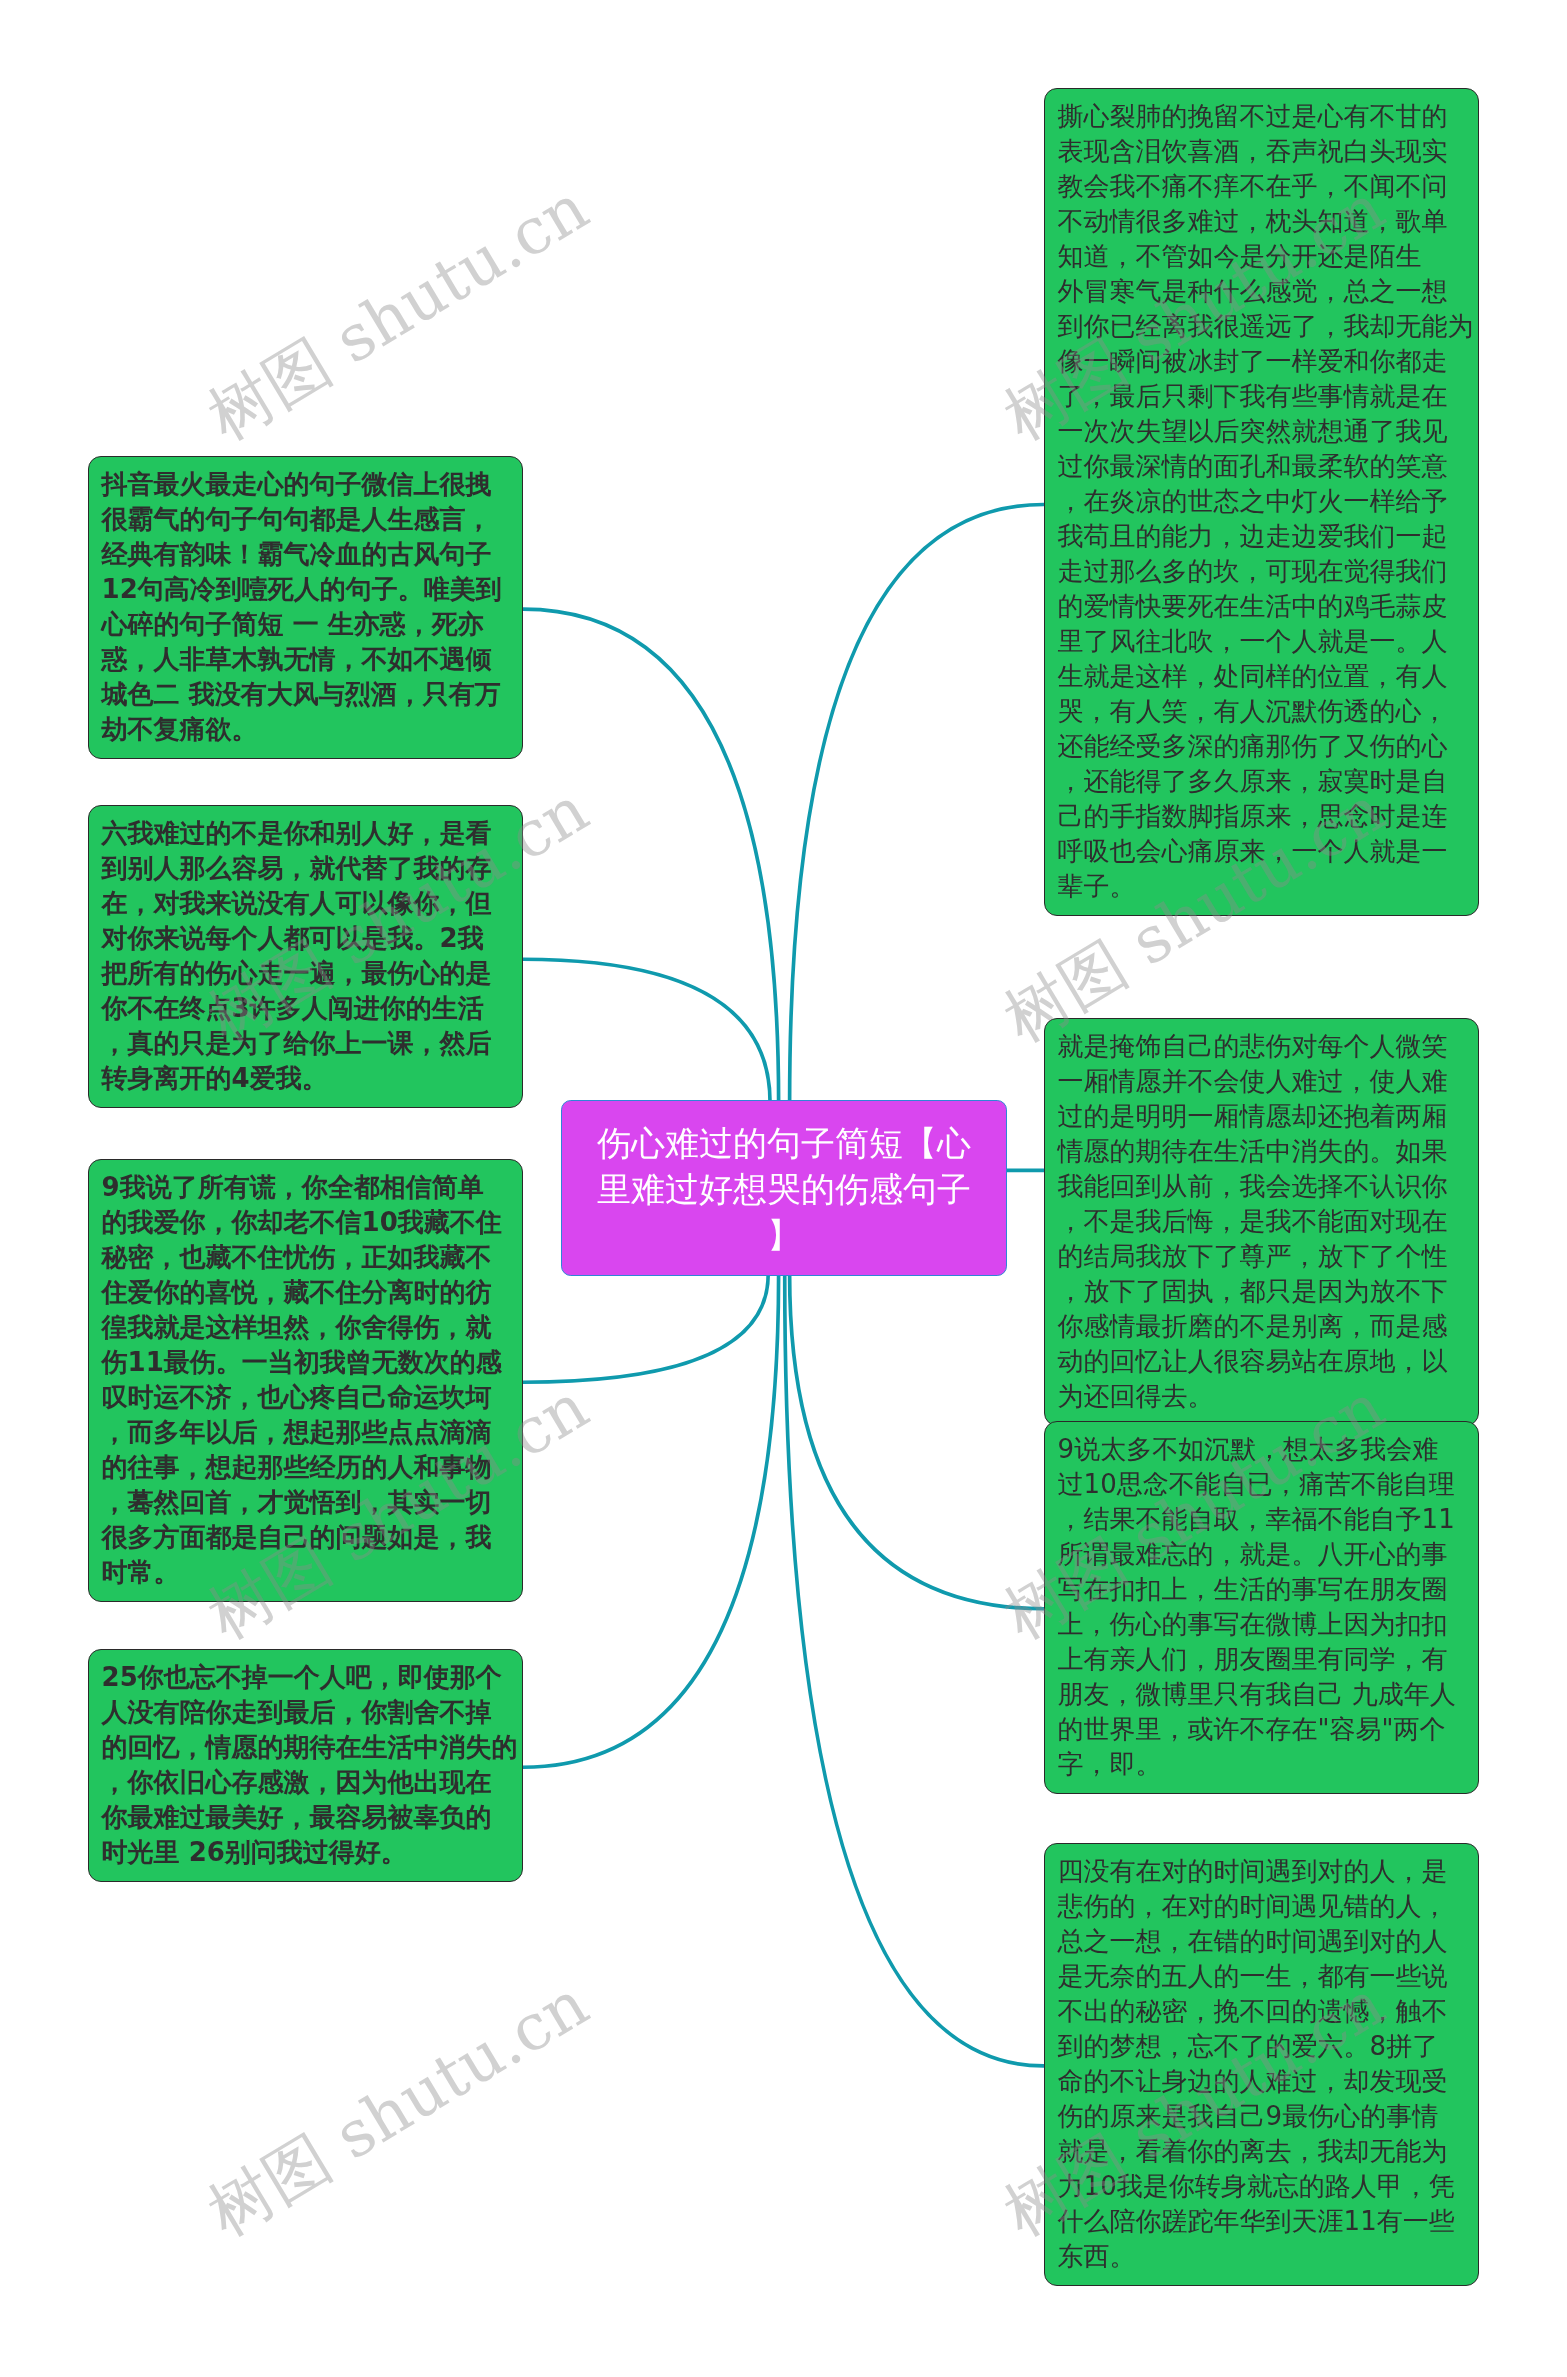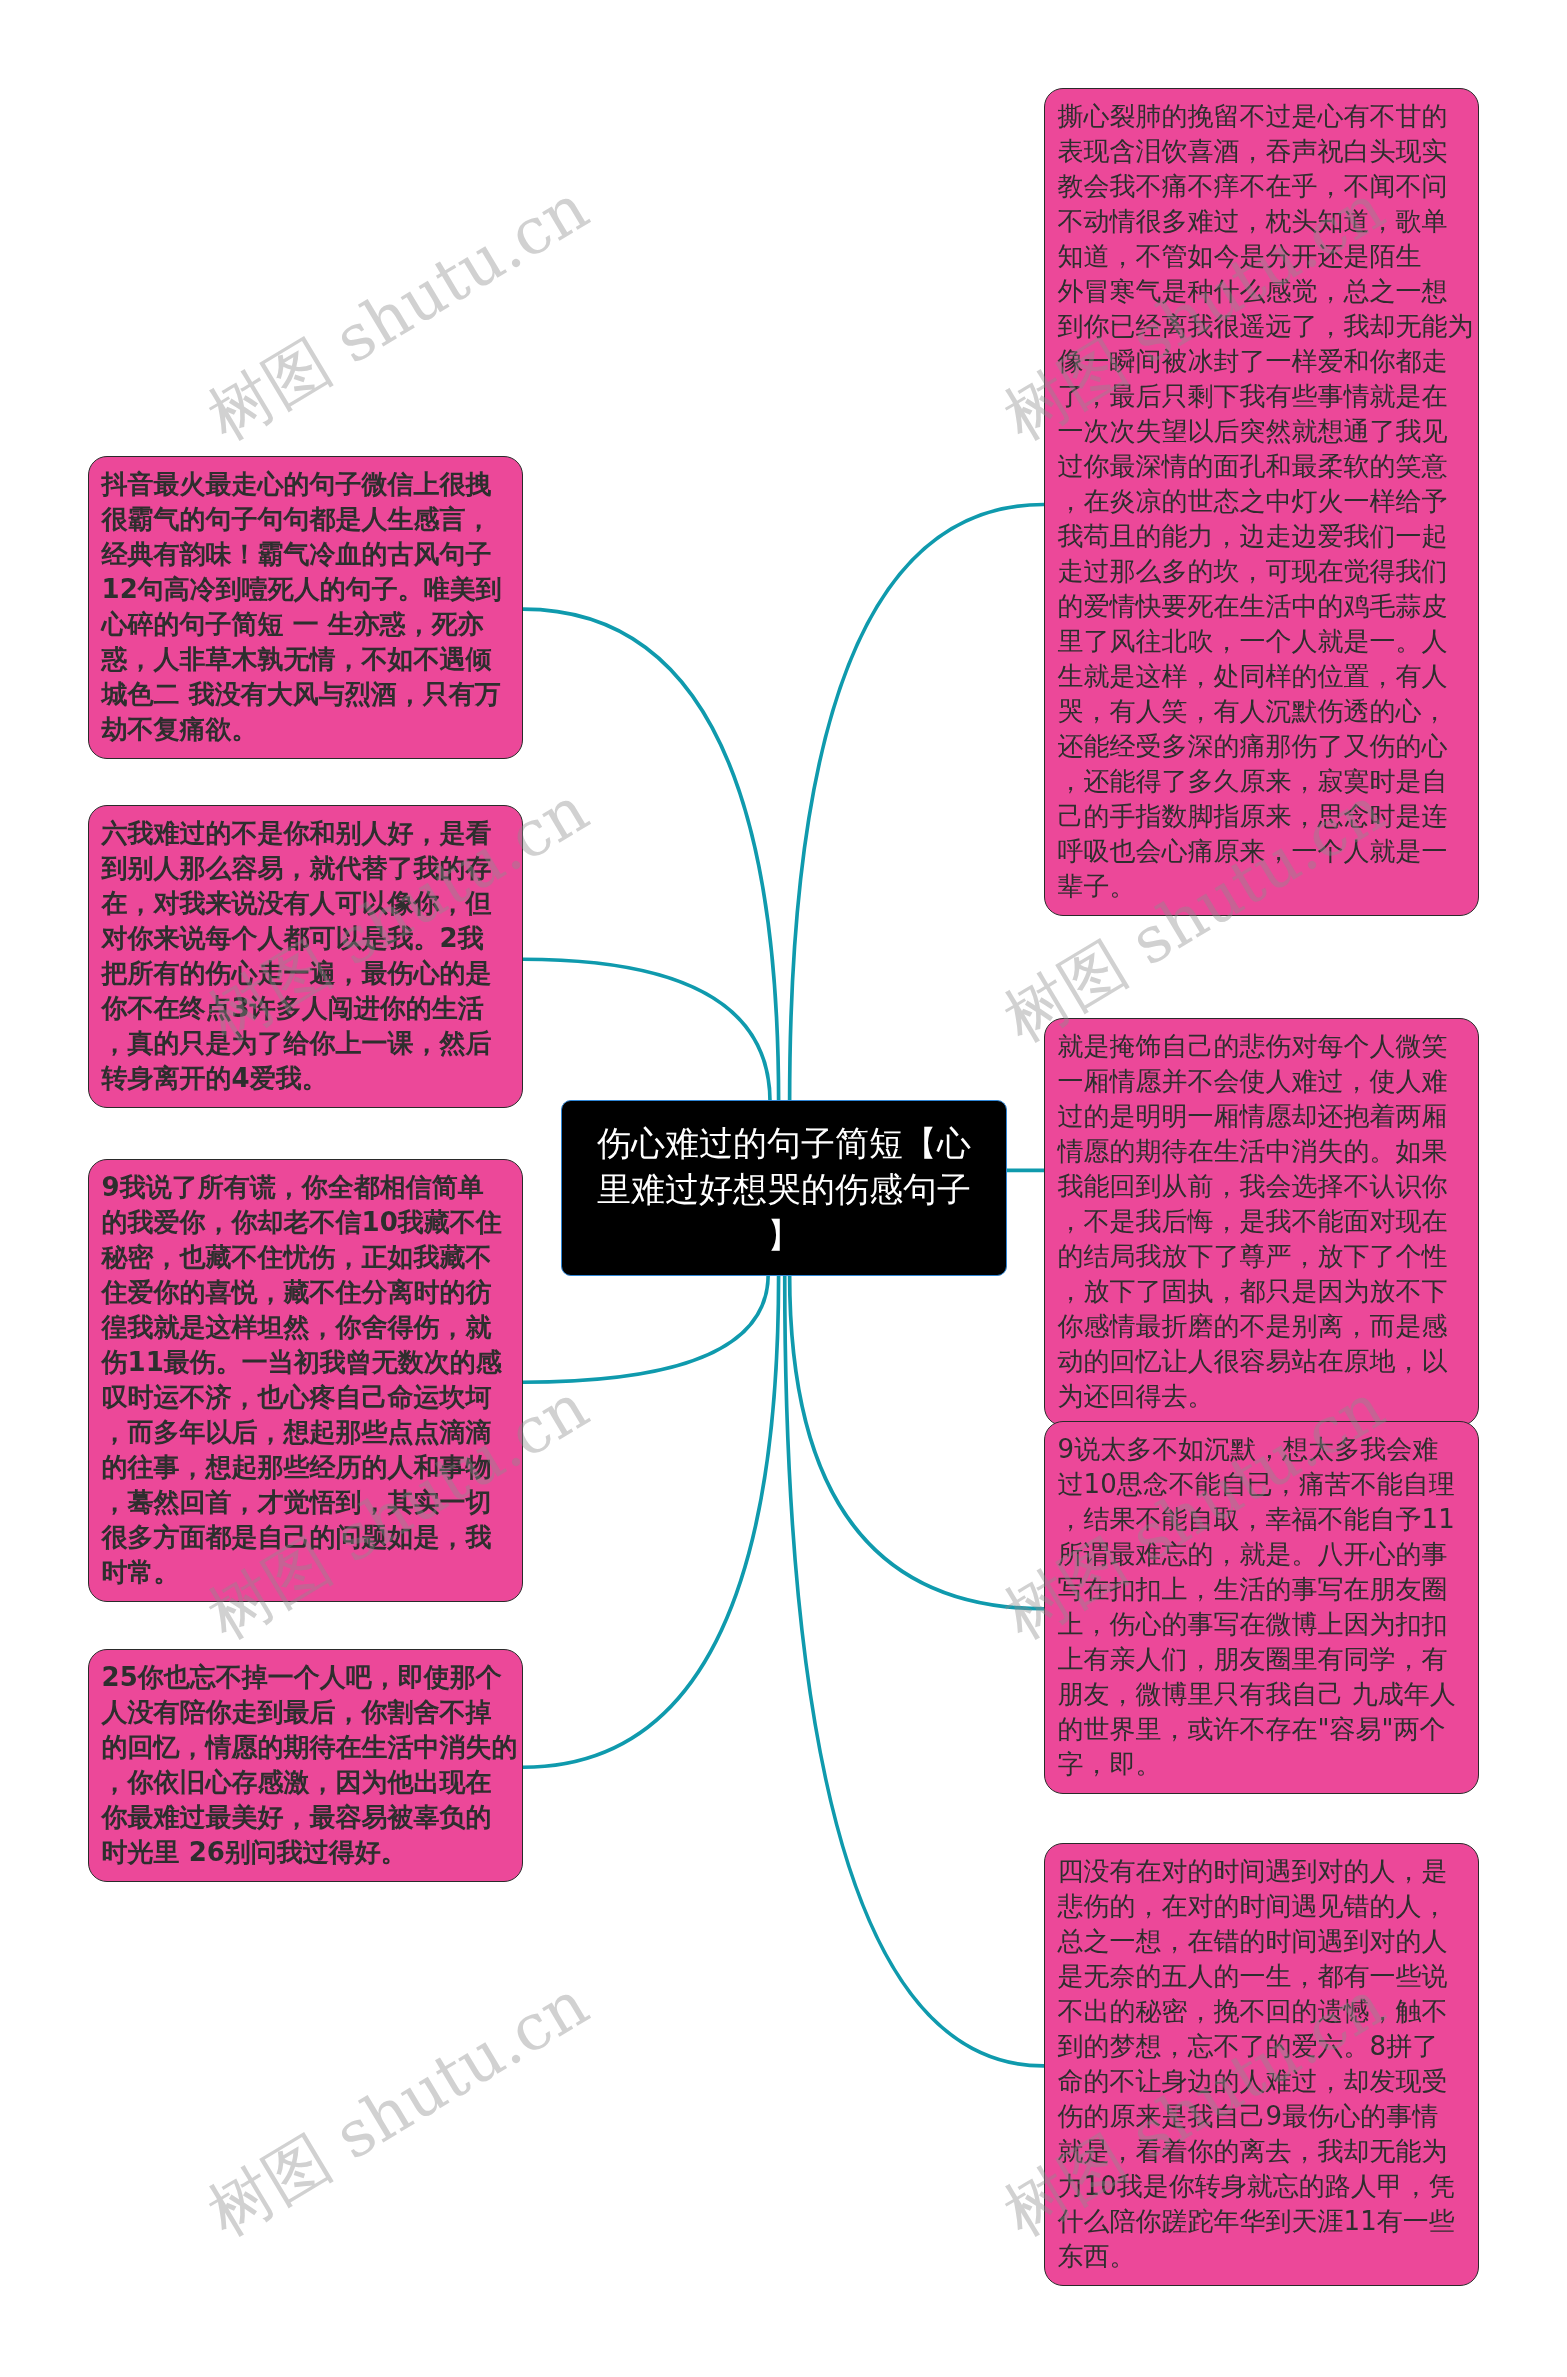--- a/index.html
+++ b/index.html
@@ -18,38 +18,38 @@
   .connectors path {
     fill: none;
     stroke-width: 6;
     stroke-linecap: round;
   }
   .root {
     position: absolute;
     left: 561px; top: 1100px;
     width: 446px; height: 176px;
     box-sizing: border-box;
-    background: #000000;
+    background: #d946ef;
     border: 1.2px solid #2F86D6;
     border-radius: 9.8px;
     color: #ffffff;
     font-size: 34px;
     line-height: 46px;
     text-align: center;
     padding-top: 19px;
     z-index: 1;
   }
   .root .tline { display: block; white-space: nowrap; height: 46px; }
   .node {
     position: absolute;
     width: 435px;
     box-sizing: border-box;
-    background: #ec4899;
+    background: #22c55e;
     border: 1.5px solid #2A2A2A;
-    border-radius: 19px;
+    border-radius: 13px;
     padding: 10.4px 6.1px 10.4px 12.6px;
     color: #2E2E2E;
     font-size: 26px;
     line-height: 35px;
     z-index: 1;
   }
   .node.left { left: 88px; font-weight: bold; }
   .node.right { left: 1044px; }
   .node .line { display: block; white-space: nowrap; height: 35px; overflow: visible; }
   .wm {

